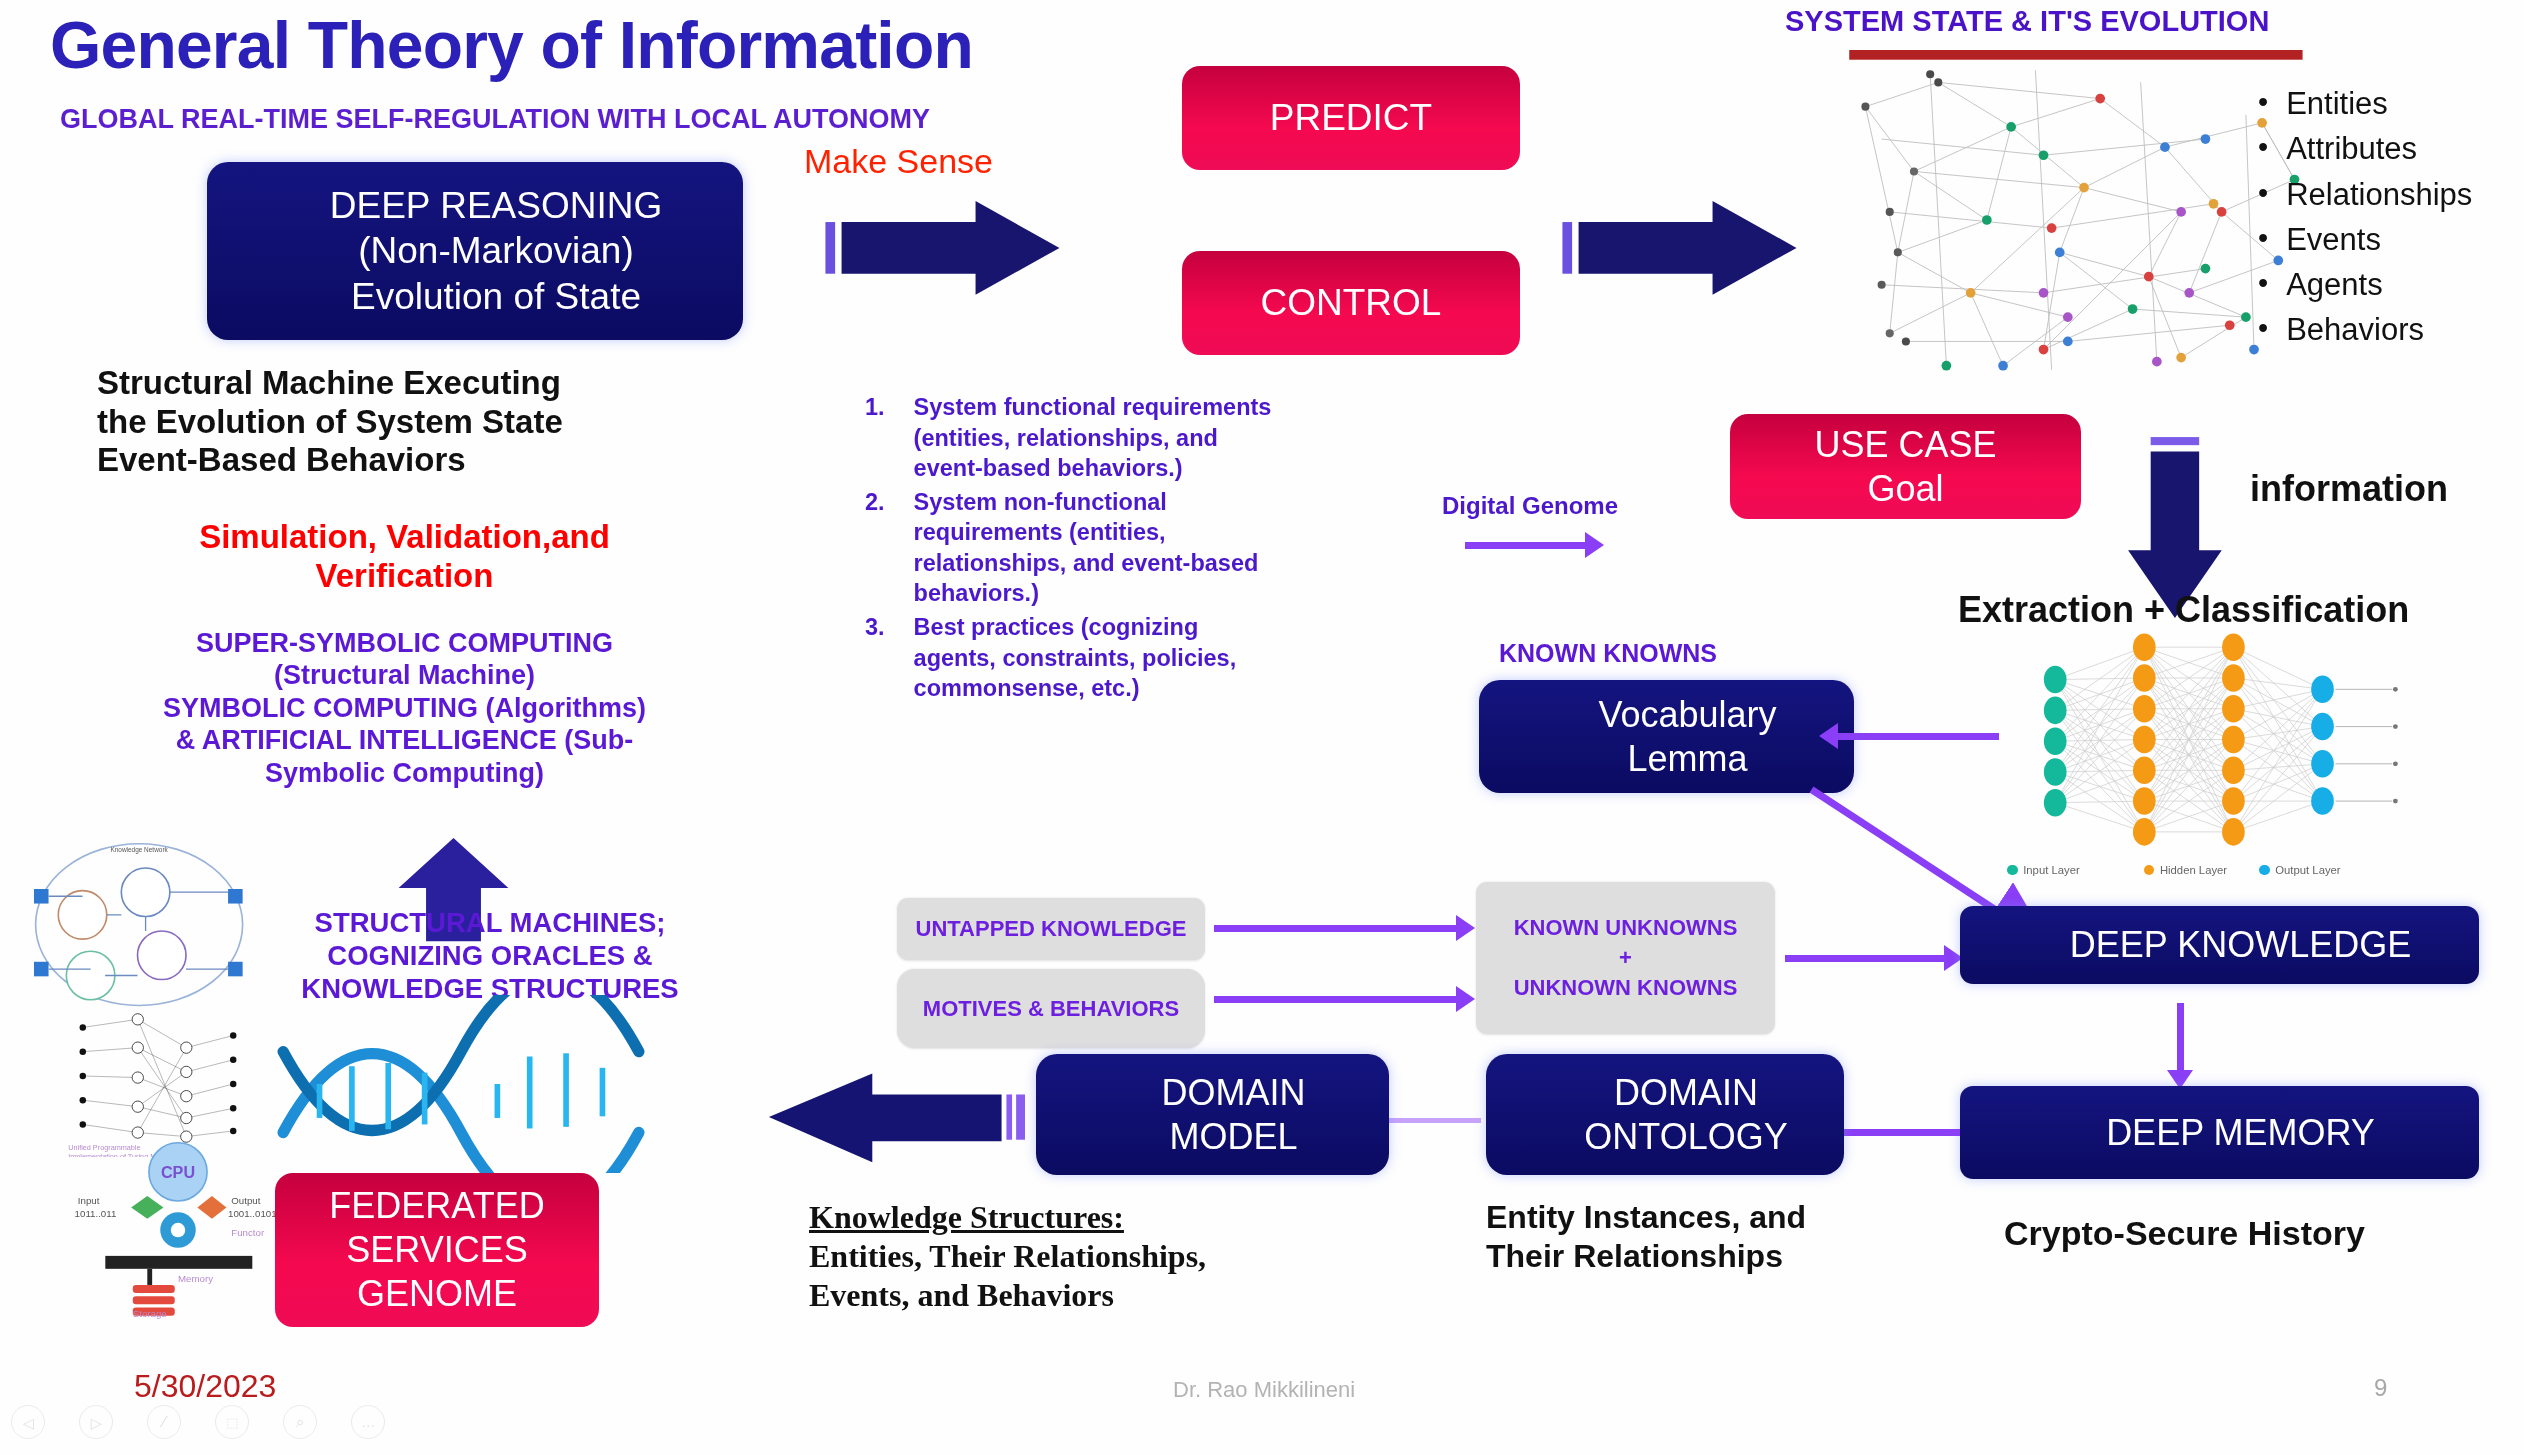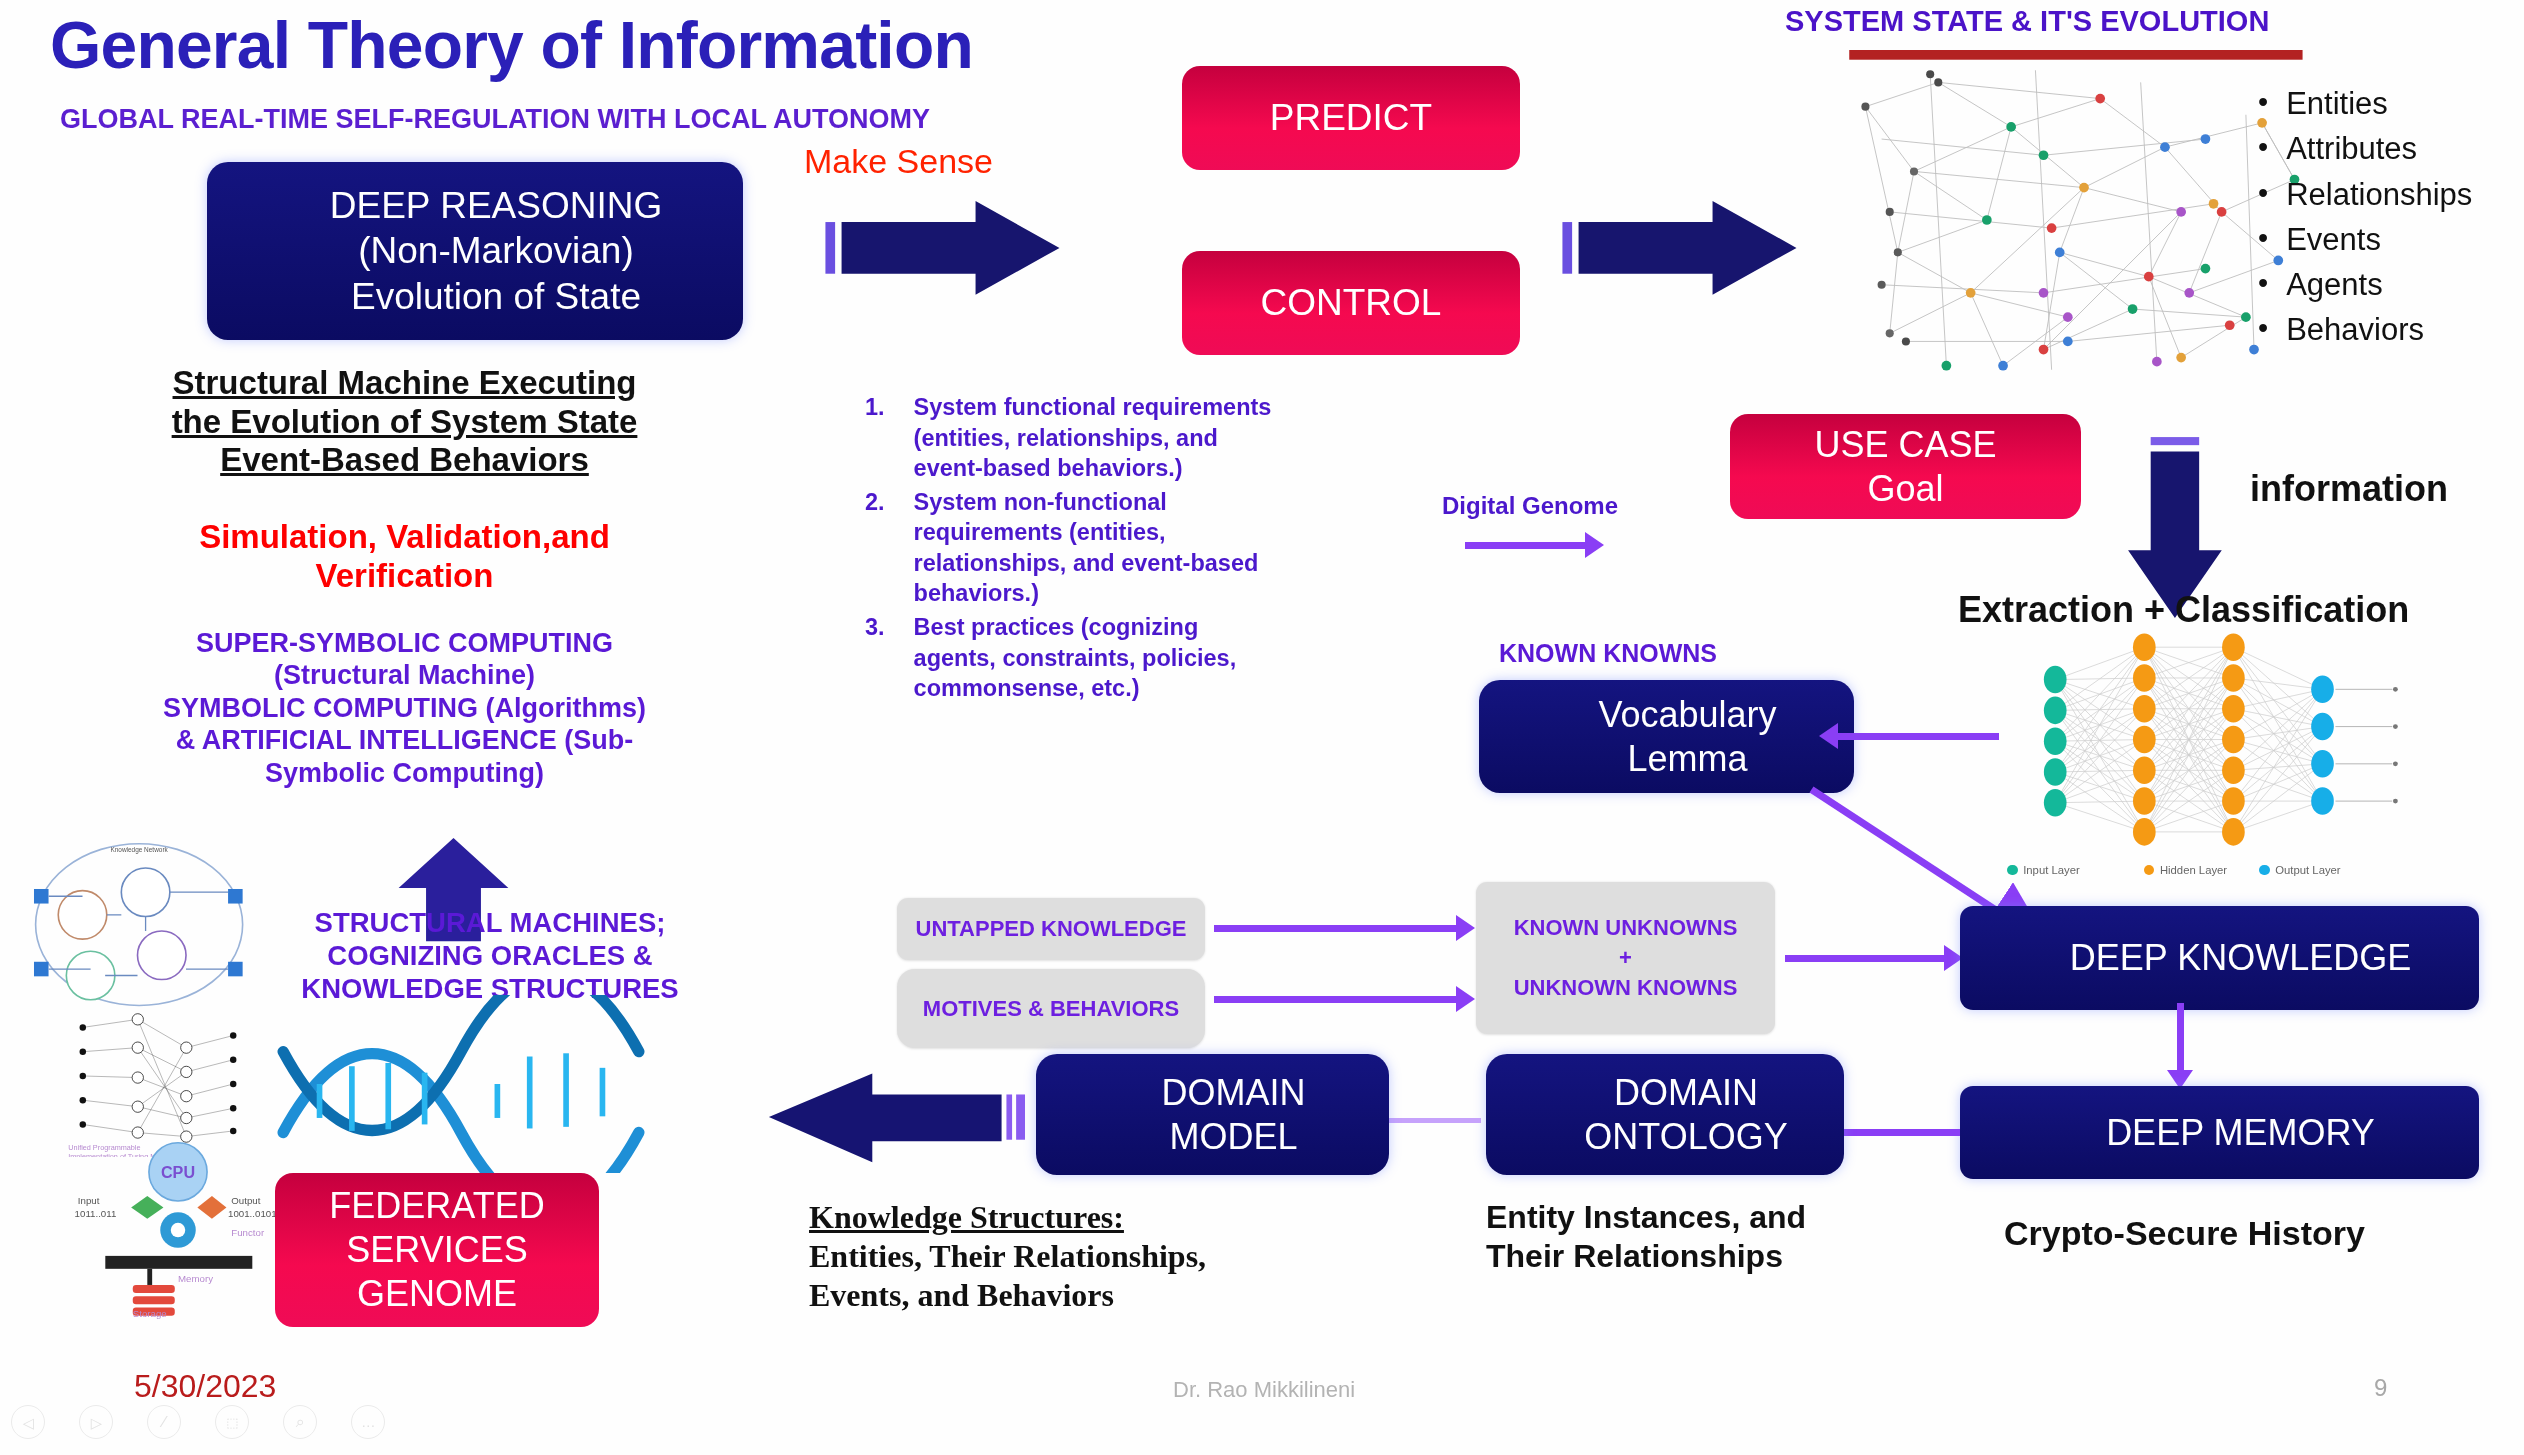--- a/index.html
+++ b/index.html
@@ -4,21 +4,21 @@
 <style>
   html,body{margin:0;padding:0;background:#fff;}
   body{width:2525px;height:1455px;position:relative;overflow:hidden;
        font-family:"Liberation Sans",sans-serif;background:#fefefe;}
   .abs{position:absolute;}
 
   
   .title{font-size:66px;font-weight:bold;color:#2b20b8;letter-spacing:-0.8px;white-space:nowrap;}
   .subtitle{font-size:27px;font-weight:bold;color:#5b1fd0;white-space:nowrap;}
   .syshdr{font-size:29px;font-weight:bold;color:#4b13c8;white-space:nowrap;}
-  .blackbold{font-size:33px;font-weight:bold;color:#111;text-align:center;line-height:1.17;text-decoration:underline;}
+  .blackbold{font-size:33px;font-weight:bold;color:#111;text-align:left;line-height:1.17;}
   .redbold{font-size:33px;font-weight:bold;color:#fe0000;text-align:center;line-height:1.17;}
   .purpbold{font-size:27px;font-weight:bold;color:#5b19d6;text-align:center;line-height:1.2;}
   .makesense{font-size:34px;color:#ff2200;white-space:nowrap;}
   .digigen{font-size:24px;font-weight:bold;color:#4b18cc;white-space:nowrap;}
   .infolabel{font-size:36px;font-weight:bold;color:#111;white-space:nowrap;}
   .extraction{font-size:36px;font-weight:bold;color:#111;white-space:nowrap;}
   .crypto{font-size:34px;font-weight:bold;color:#111;white-space:nowrap;}
   .knownknowns{font-size:25px;font-weight:bold;color:#5b19d6;white-space:nowrap;}
   .datestamp{font-size:32px;color:#b91c1c;white-space:nowrap;}
   .footer-center{font-size:22px;color:#b3b3b3;white-space:nowrap;}
@@ -466,21 +466,21 @@
 <div class="abs thinarrow" style="left:1214px;top:925px;width:243px;">
     <span class="head"></span>
   </div>
 <div class="abs thinarrow" style="left:1214px;top:996px;width:243px;">
     <span class="head"></span>
   </div>
 <div class="abs thinarrow" style="left:1785px;top:955px;width:160px;">
     <span class="head"></span>
   </div>
 
-<div class="abs navybox sq" style="left:1960px;top:906px;width:477px;height:104px;font-size:36px;">
+<div class="abs navybox sq" style="left:1960px;top:906px;width:477px;height:78px;font-size:36px;">
   <span>DEEP KNOWLEDGE</span>
 </div>
 <div class="abs varrow" style="left:2177px;top:1003px;height:70px;">
     <span class="head"></span>
   </div>
 <div class="abs navybox sq" style="left:1960px;top:1086px;width:477px;height:93px;font-size:36px;">
   <span>DEEP MEMORY</span>
 </div>
 <div class="abs crypto" style="left:2004px;top:1214px;">Crypto-Secure History</div>
 

